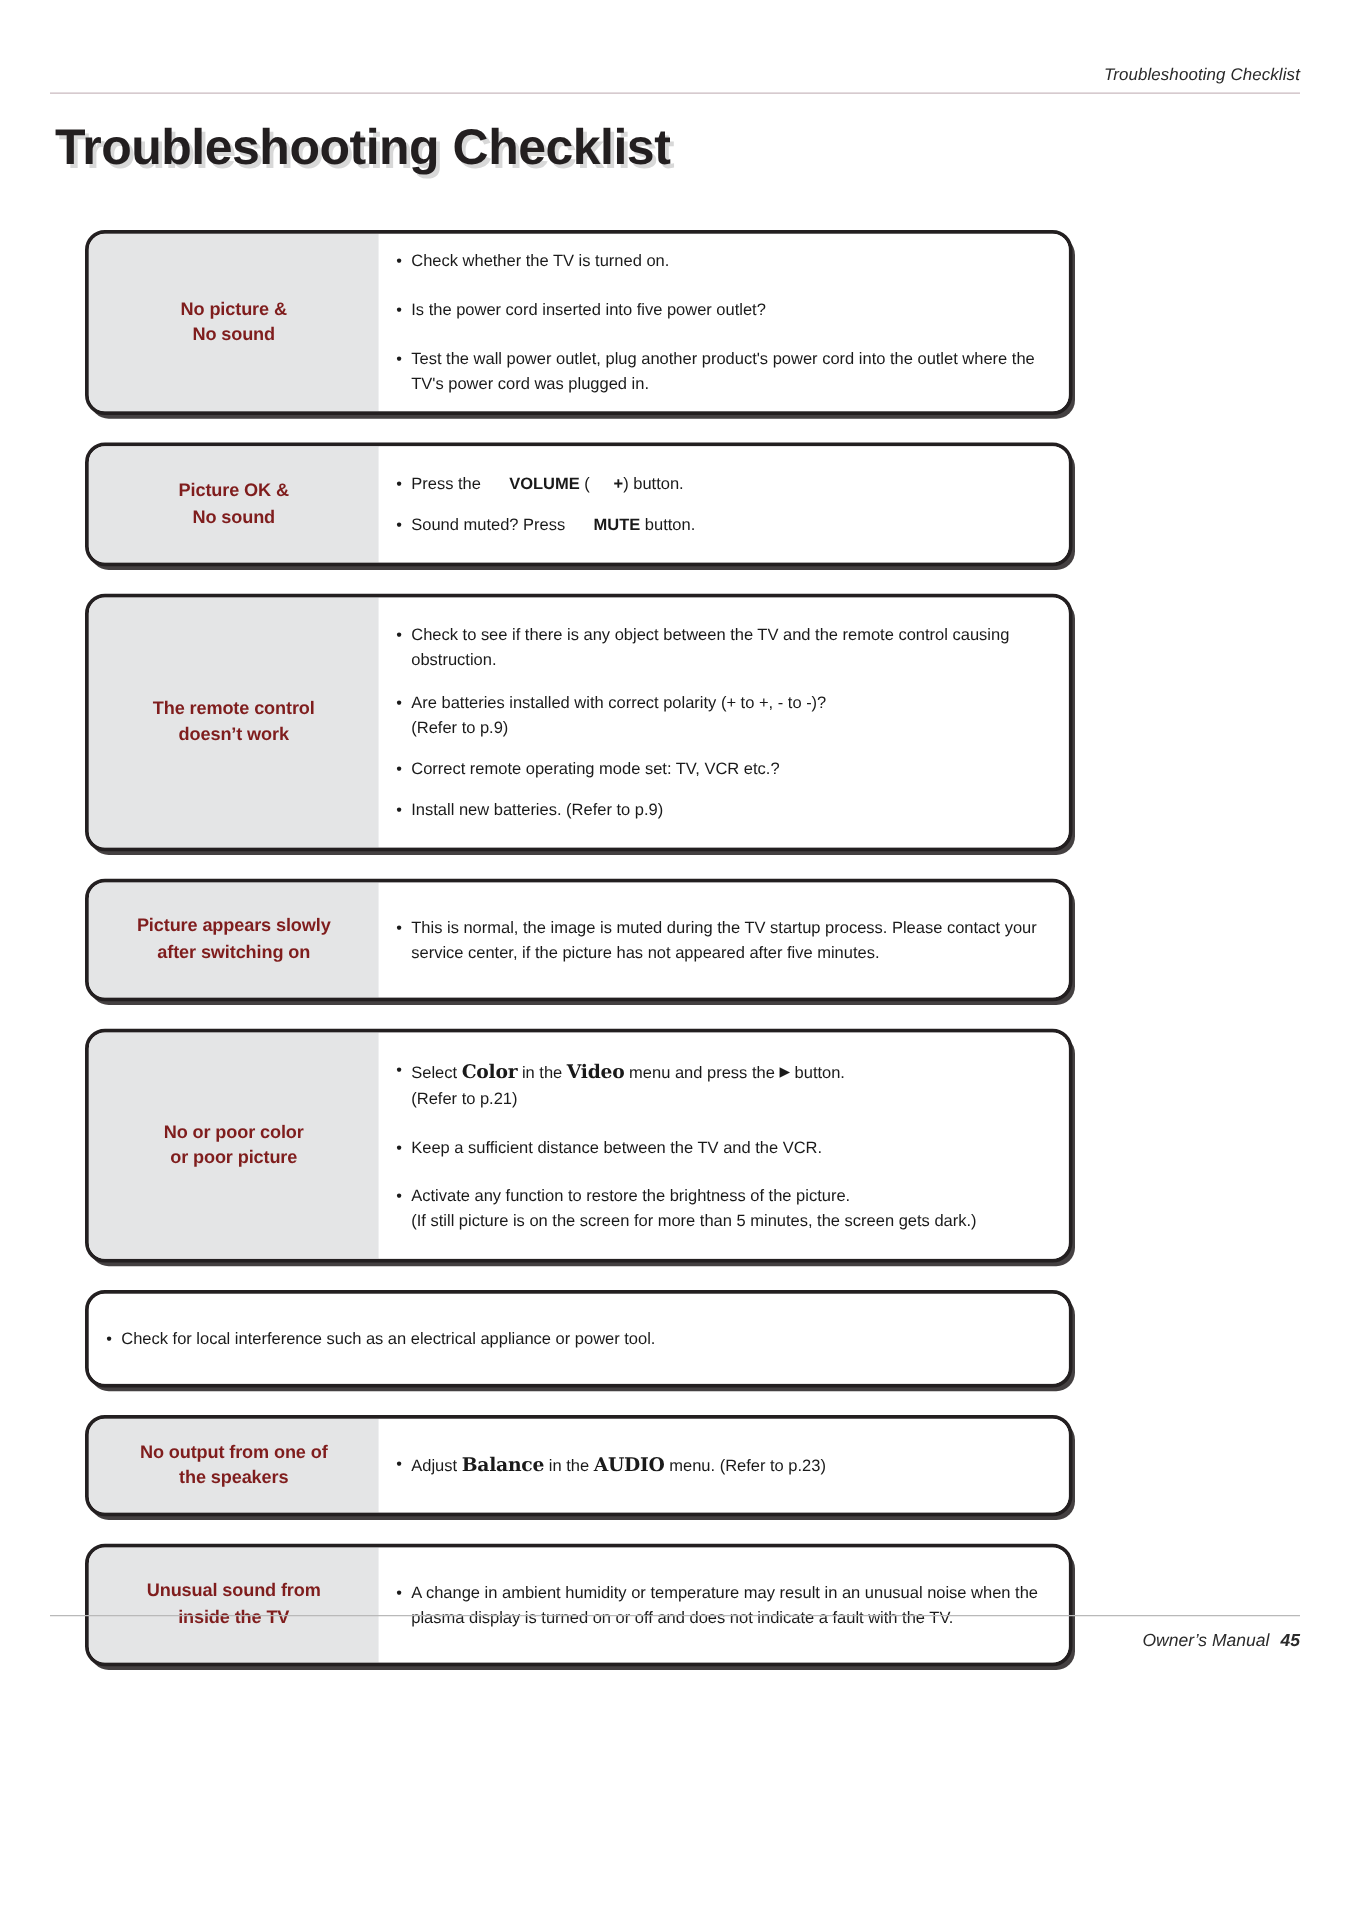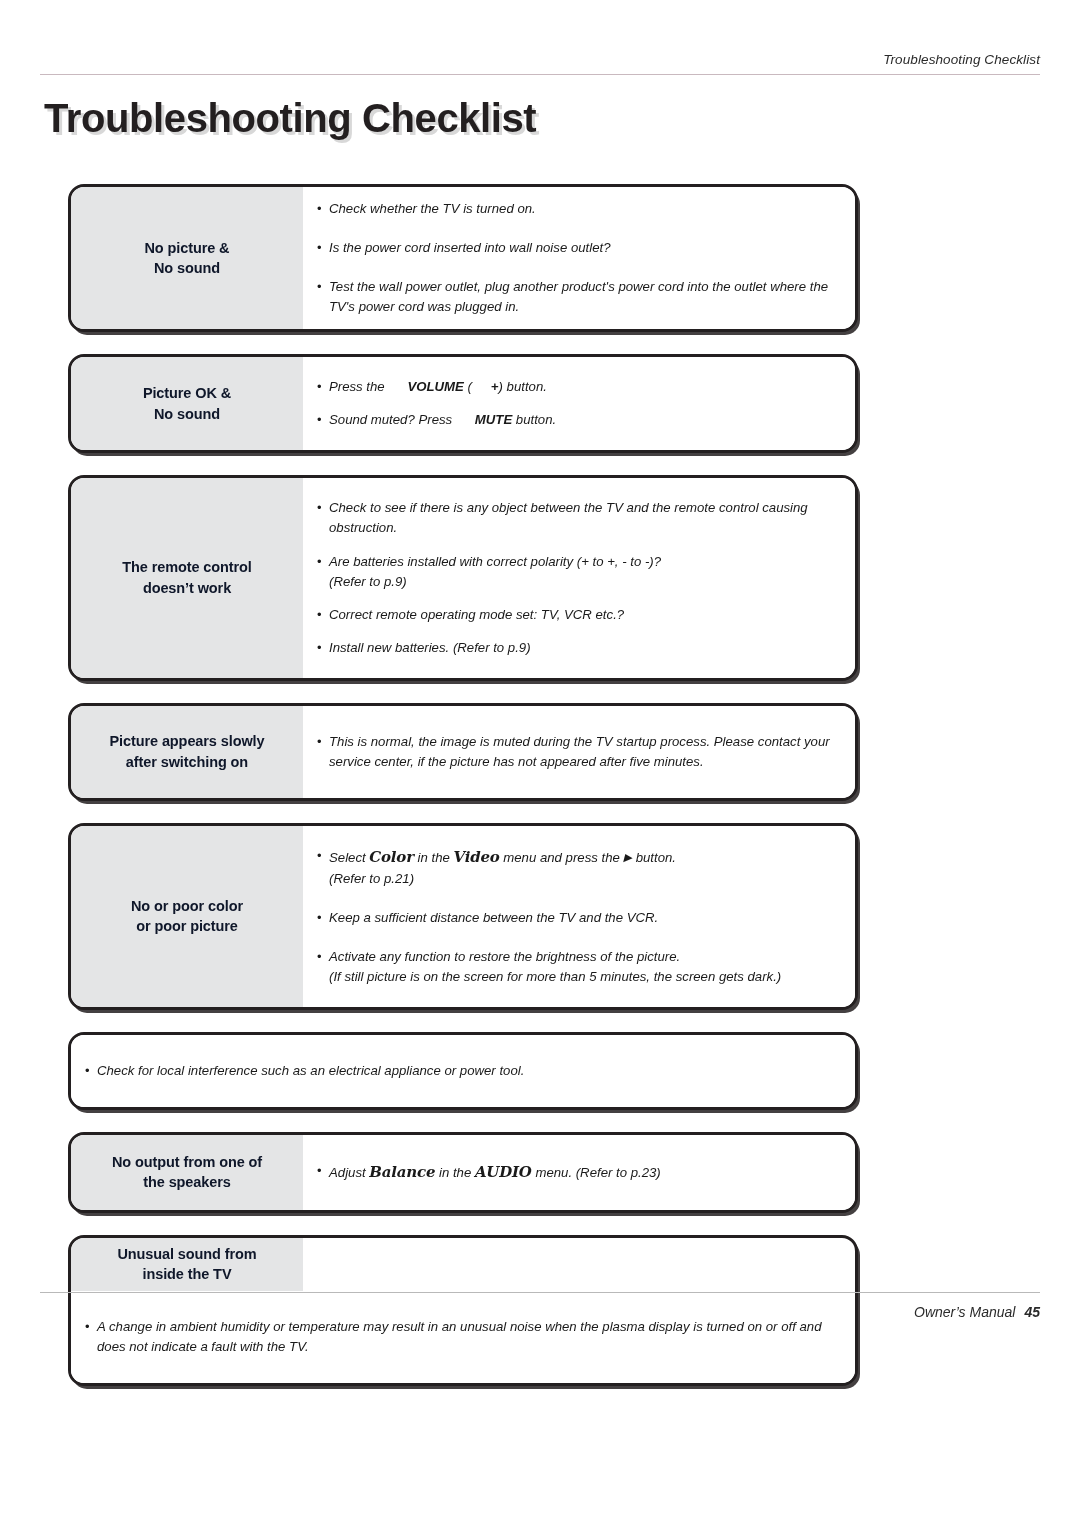--- a/index.html
+++ b/index.html
@@ -76,38 +76,38 @@
     position: relative;
     margin-bottom: 22px;
     border: 3px solid #231f20;
     border-radius: 16px;
     background: #ffffff;
     box-shadow: 3px 4px 0 -1px rgba(35,31,32,0.85);
     display: flex;
     align-items: stretch;
     overflow: hidden;
   }
-  .row:last-child { margin-bottom: 0; flex-direction: column; }
+  .row:last-child { margin-bottom: 0; }
 
   .row-label {
     width: 232px;
     min-width: 232px;
     background: #e4e5e6;
     display: flex;
     align-items: center;
     justify-content: center;
     text-align: center;
     padding: 6px 8px;
     box-sizing: border-box;
   }
   .row-label-text {
     font-size: 14.5px;
     font-weight: bold;
     line-height: 1.42;
-    color: #0f172a;
+    color: #7f1d1d;
     letter-spacing: -0.1px;
   }
 
   .row-items {
     flex: 1;
     background: #ffffff;
     padding: 12px 16px 12px 14px;
     box-sizing: border-box;
     display: flex;
     flex-direction: column;
@@ -123,21 +123,20 @@
   }
   .bullet-dot {
     width: 12px;
     min-width: 12px;
     font-size: 13px;
     line-height: 1.52;
     color: #1a1a1a;
   }
   .bullet-text {
     flex: 1;
-    font-style: italic;
   }
   .bullet-text b {
     font-weight: bold;
     margin-left: 19px;
   }
   .bullet-text .menuword {
     font-family: "DejaVu Serif", serif;
     font-weight: bold;
     font-size: 15px;
     letter-spacing: -0.2px;
@@ -206,21 +205,21 @@
       <div class="row-label">
         <div class="row-label-text">No picture &amp;<br>No sound</div>
       </div>
       <div class="row-items gap-lg">
         <div class="bullet-item">
           <span class="bullet-dot">•</span>
           <span class="bullet-text">Check whether the TV is turned on.</span>
         </div>
         <div class="bullet-item">
           <span class="bullet-dot">•</span>
-          <span class="bullet-text">Is the power cord inserted into wall noise outlet?</span>
+          <span class="bullet-text">Is the power cord inserted into five power outlet?</span>
         </div>
         <div class="bullet-item">
           <span class="bullet-dot">•</span>
           <span class="bullet-text">Test the wall power outlet, plug another product's power cord into the outlet where the TV's power cord was plugged in.</span>
         </div>
       </div>
     </div>
 
     <div class="row">
       <div class="row-label">

